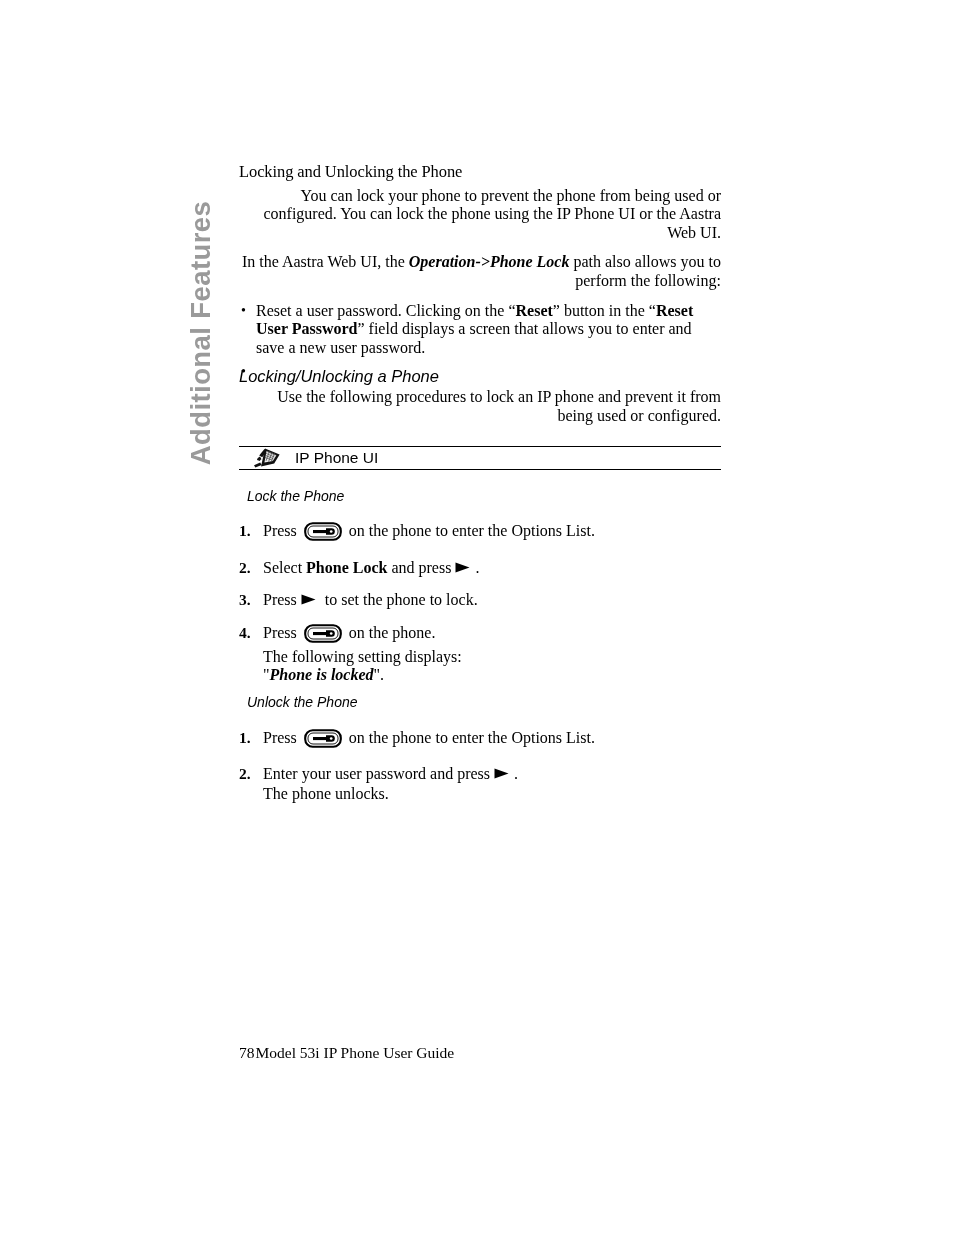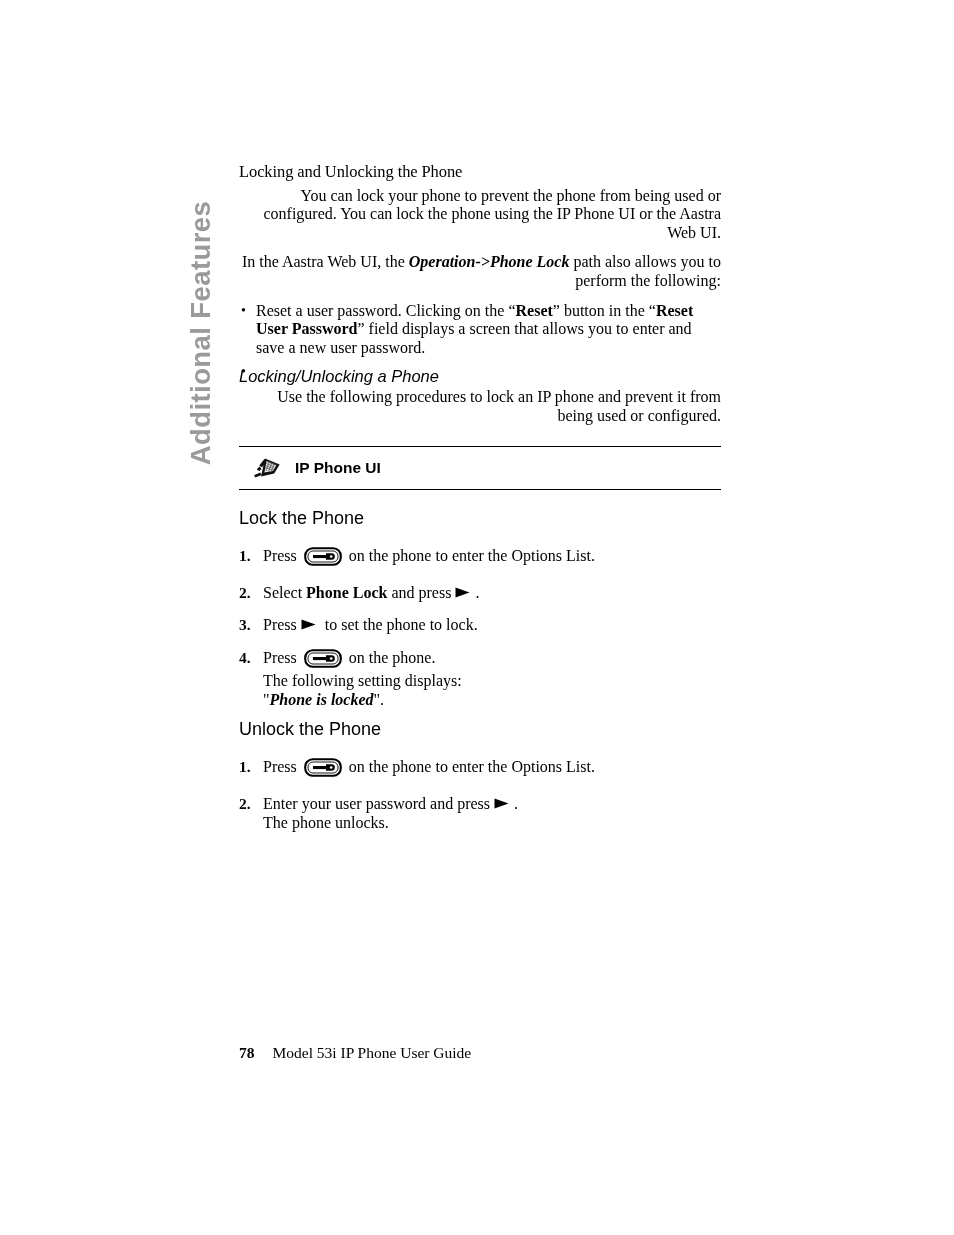--- a/index.html
+++ b/index.html
@@ -90,37 +90,37 @@
     font-family: "Liberation Sans", sans-serif;
     font-style: italic;
     font-weight: normal;
     font-size: 16.5px;
     margin: 7px 0 1px 0;
     line-height: 1.2;
   }
 
   h3.mini-head {
     font-family: "Liberation Sans", sans-serif;
-    font-weight: normal;
-    font-size: 18px;
-    margin: 0;
+    font-style: italic;
+    font-weight: normal;
+    font-size: 14px;
+    margin: 8px;
     line-height: 1.2;
   }
 
   
   .banner {
     margin-top: 21px;
     border-top: 1.6px solid #000;
     border-bottom: 1.6px solid #000;
-    height: 44px;
+    height: 24px;
     display: flex;
     align-items: center;
     padding-left: 13px;
     box-sizing: border-box;
-    font-weight: bold;
   }
   .banner .banner-label {
     font-family: "Liberation Sans", sans-serif;
     font-size: 15.5px;
     margin-left: 13px;
   }
 
   .phone-icon { display: block; }
 
   
@@ -160,22 +160,22 @@
 
   
   #footer {
     position: absolute;
     left: 239px;
     top: 1044px;
     font-size: 15.5px;
     white-space: nowrap;
   }
   #footer .page-num {
-    font-weight: bold;
-    margin-right: 18px;
+    font-weight: normal;
+    margin-right: 1px;
   }
 </style>
 </head>
 <body>
 
 <div id="chapter-tab">
   <span class="tab-text">Additional Features</span>
 </div>
 
 <div id="content">

